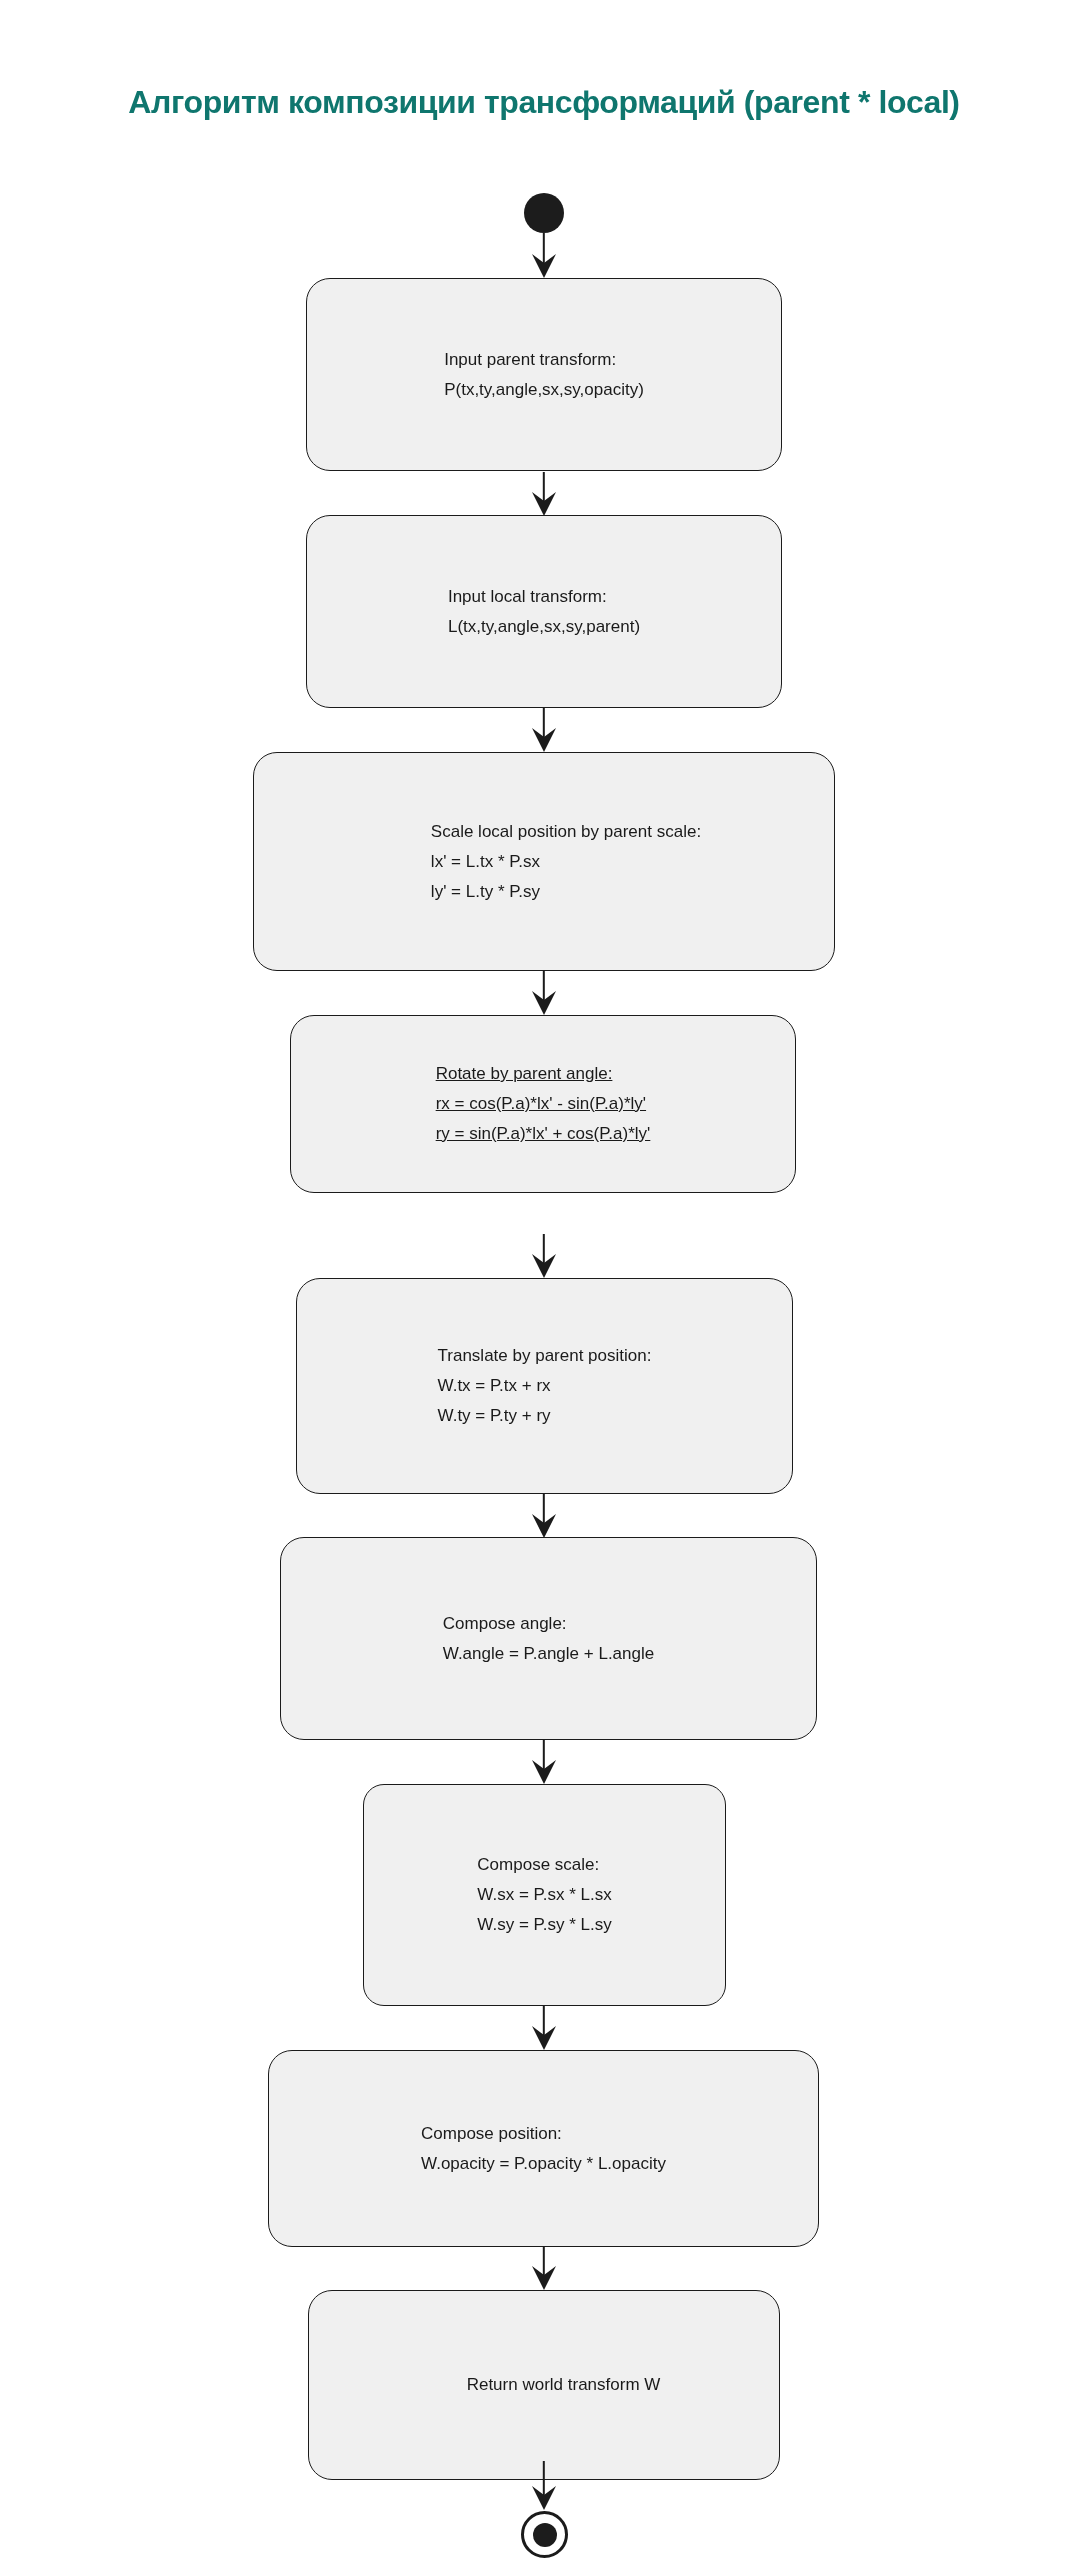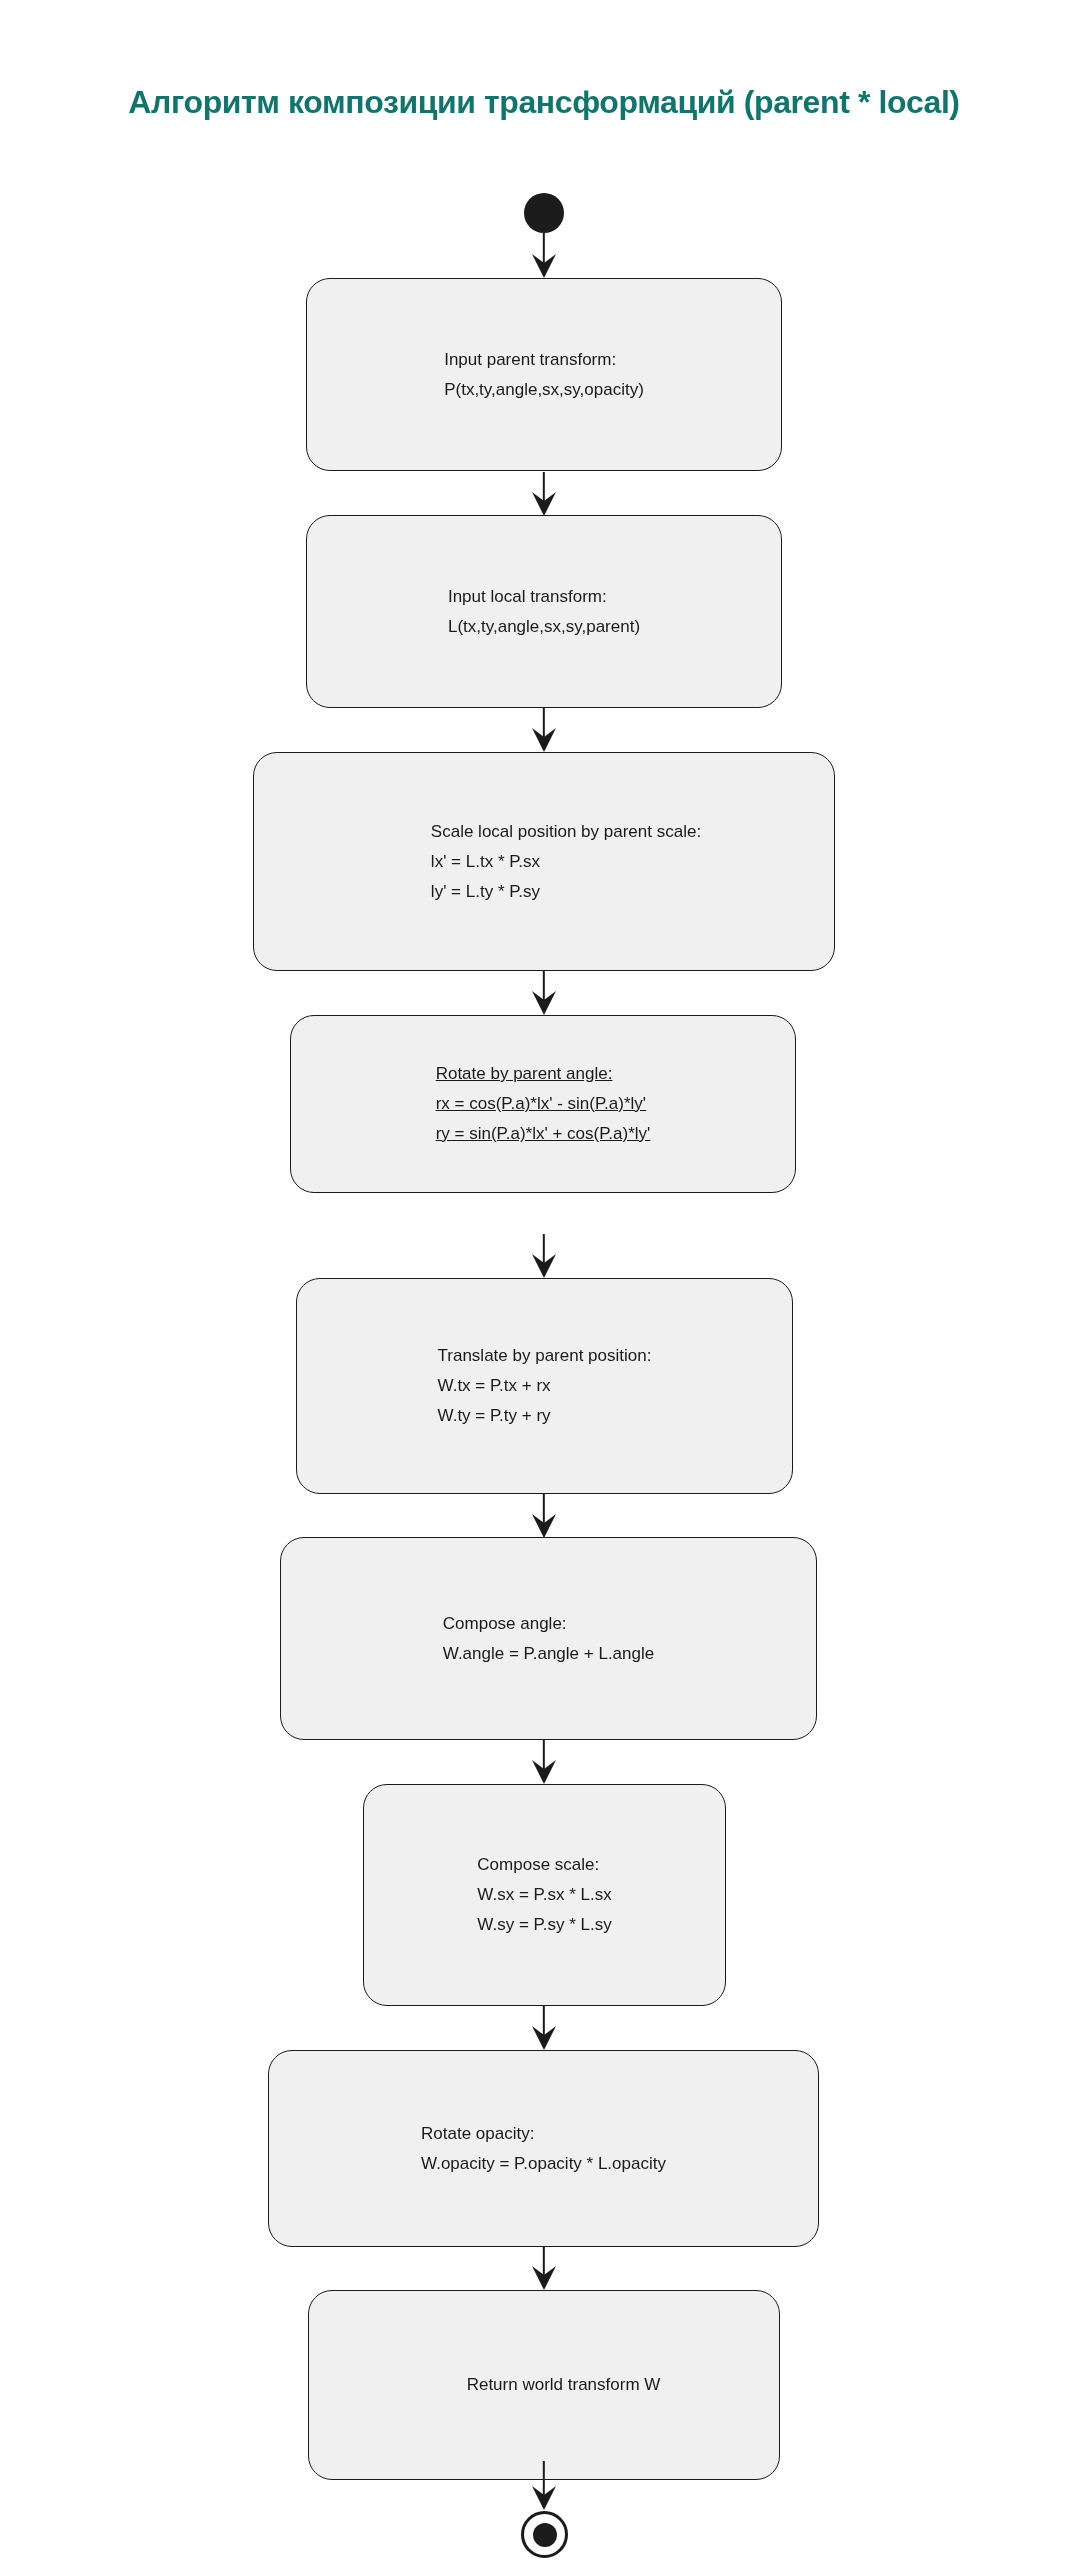--- a/index.html
+++ b/index.html
@@ -179,36 +179,36 @@
       <span class="node-line">Compose angle:</span>
       <span class="node-line">W.angle = P.angle + L.angle</span>
     </div>
   </div>
 
   <div class="arrow" style="top:1740px; height:44px;">
     <div class="arrow-shaft"></div>
     <div class="arrow-head"></div>
   </div>
 
-  <div class="node" style="left:363px; top:1784px; width:363px; height:222px;">
+  <div class="node" style="left:363px; top:1784px; width:363px; height:222px;border-radius:21px;">
     <div class="node-text">
       <span class="node-line">Compose scale:</span>
       <span class="node-line">W.sx = P.sx * L.sx</span>
       <span class="node-line">W.sy = P.sy * L.sy</span>
     </div>
   </div>
 
   <div class="arrow" style="top:2006px; height:44px;">
     <div class="arrow-shaft"></div>
     <div class="arrow-head"></div>
   </div>
 
   <div class="node" style="left:268px; top:2050px; width:551px; height:197px;">
     <div class="node-text">
-      <span class="node-line">Rotate opacity:</span>
+      <span class="node-line">Compose position:</span>
       <span class="node-line">W.opacity = P.opacity * L.opacity</span>
     </div>
   </div>
 
   <div class="arrow" style="top:2246px; height:44px;">
     <div class="arrow-shaft"></div>
     <div class="arrow-head"></div>
   </div>
 
   <div class="node" style="left:308px; top:2290px; width:472px; height:190px;padding-left:39px;">

